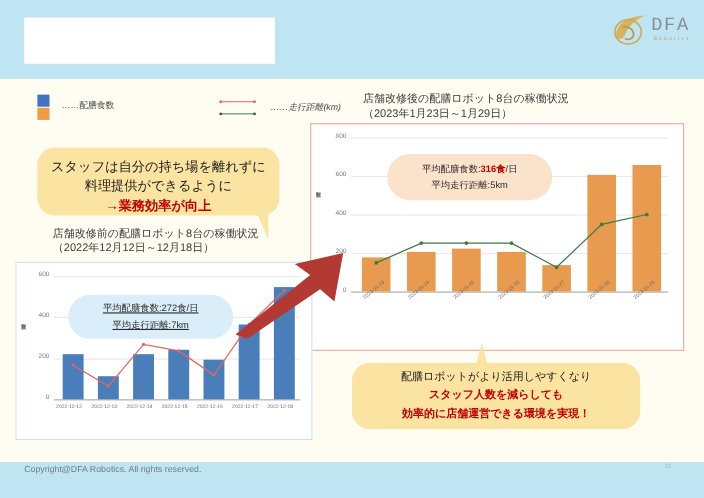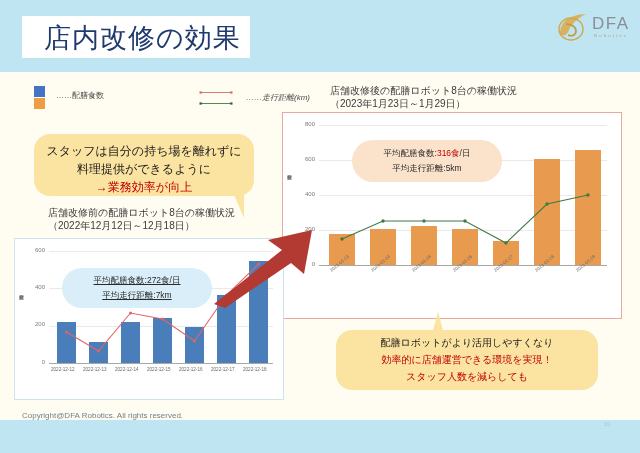--- a/index.html
+++ b/index.html
@@ -13,21 +13,21 @@
   
   .header-band{position:absolute;left:0;top:0;width:640px;height:72px;background:#bfe4f2;}
   .title-band{position:absolute;left:22px;top:16px;width:228px;height:42px;background:#ffffff;}
   .title-text{
     position:absolute;left:44px;top:20px;width:210px;height:36px;
     font-size:27px;line-height:36px;color:#1f3a6e;font-weight:400;letter-spacing:1px;
     white-space:nowrap;
   }
   .logo{position:absolute;left:556px;top:10px;width:78px;height:38px;}
   .logo-mark{position:absolute;left:0;top:2px;width:34px;height:32px;}
-  .logo-dfa{position:absolute;left:36px;top:4px;font-size:17px;color:#8a8f96;letter-spacing:1.5px;font-family:Liberation Sans, sans-serif;}
+  .logo-dfa{position:absolute;left:36px;top:4px;font-size:17px;color:#8a8f96;letter-spacing:1.5px;font-family:Liberation Mono, monospace;}
   .logo-sub{position:absolute;left:38px;top:23px;font-size:5px;color:#b3a06a;letter-spacing:2px;font-family:"Liberation Serif",serif;}
 
   
   .body-bg{position:absolute;left:0;top:72px;width:640px;height:348px;background:#fffdf2;}
 
   
   .legend{position:absolute;left:34px;top:84px;width:280px;height:30px;}
   .lg-swatch-blue{position:absolute;left:0;top:2px;width:11px;height:11px;background:#4472c4;}
   .lg-swatch-orange{position:absolute;left:0;top:14px;width:11px;height:11px;background:#ed9d43;}
   .lg-label-1{position:absolute;left:22px;top:6px;font-size:8px;color:#4a4a4a;white-space:nowrap;}
@@ -67,52 +67,51 @@
   
   .bub{position:absolute;text-align:center;}
   .bub-blue{
     left:62px;top:268px;width:150px;height:40px;background:#d9eef8;border-radius:20px;
     font-size:8.5px;line-height:15px;color:#2b2b2b;padding-top:5px;box-sizing:border-box;text-decoration:underline;
   }
   .bub-peach{
     left:352px;top:140px;width:150px;height:42px;background:#fbe2cb;border-radius:21px;
     font-size:8.5px;line-height:15px;color:#2b2b2b;padding-top:6px;box-sizing:border-box;
   }
-  .red-em{color:#c00000;font-weight:normal;}
+  .red-em{color:#c00000;font-weight:bold;}
 
   
   .speech{position:absolute;background:#fbe3a2;border-radius:16px;text-align:center;color:#1a1a1a;}
   .speech-top{
     left:34px;top:134px;width:220px;height:62px;
     font-size:12px;line-height:18px;padding-top:8px;box-sizing:border-box;
   }
   .speech-bottom{
     left:320px;top:330px;width:262px;height:60px;
-    font-size:10px;line-height:17px;padding-top:4px;box-sizing:border-box;margin-left:16px;
+    font-size:10px;line-height:17px;padding-top:4px;box-sizing:border-box;
   }
   .tail{position:absolute;width:0;height:0;}
   .tail-top{left:232px;top:190px;border-left:12px solid transparent;border-right:0 solid transparent;border-top:28px solid #fbe3a2;}
   .tail-bottom{left:432px;top:312px;border-left:6px solid transparent;border-right:6px solid transparent;border-bottom:22px solid #fbe3a2;}
 
   
   .big-arrow{position:absolute;left:212px;top:226px;width:104px;height:82px;}
 
   
   .footer-band{position:absolute;left:0;top:420px;width:640px;height:33px;background:#bfe4f2;}
-  .copyright{position:absolute;left:22px;top:411px;font-size:8px;color:#6f7f86;white-space:nowrap;}
+  .copyright{position:absolute;left:22px;top:422px;font-size:8px;color:#6f7f86;white-space:nowrap;}
   .pagenum{position:absolute;left:604px;top:421px;font-size:5.5px;color:#9dc6d8;}
 </style>
 </head>
 <body>
 
 <div class="slide">
 
   <div class="header-band"></div>
   <div class="title-band"></div>
-  <div class="title-text">店内改修の効果</div>
 
   <div class="logo">
     <svg class="logo-mark" viewBox="0 0 34 32">
       <path d="M4 22 C4 9, 14 3, 30 2 C22 6, 16 11, 13 18 C11 23, 8 25, 4 22 Z" fill="#d9b25f"></path>
       <ellipse cx="15" cy="17" rx="12" ry="11" fill="none" stroke="#c9a martinez" stroke-width="0"></ellipse>
       <ellipse cx="15" cy="17" rx="12" ry="11" fill="none" stroke="#cfa94f" stroke-width="1.4"></ellipse>
       <path d="M10 12 C16 12, 20 15, 20 19 C20 23, 16 25, 12 23" fill="none" stroke="#bf9a42" stroke-width="1.6"></path>
     </svg>
     <div class="logo-dfa">DFA</div>
     <div class="logo-sub">Robotics</div>
@@ -251,21 +250,21 @@
   <div class="tail tail-top"></div>
   <div class="speech speech-top">
     <div>スタッフは自分の持ち場を離れずに</div>
     <div>料理提供ができるように</div>
     <div class="red-em">→業務効率が向上</div>
   </div>
 
   <div class="tail tail-bottom"></div>
   <div class="speech speech-bottom">
     <div>配膳ロボットがより活用しやすくなり</div>
+    <div class="red-em">スタッフ人数を減らしても</div>
     <div class="red-em">効率的に店舗運営できる環境を実現！</div>
-    <div class="red-em">スタッフ人数を減らしても</div>
   </div>
 
   <div class="footer-band"></div>
   <div class="copyright">Copyright@DFA Robotics. All rights reserved.</div>
   <div class="pagenum">10</div>
 
 </div>
 
 </body></html>

